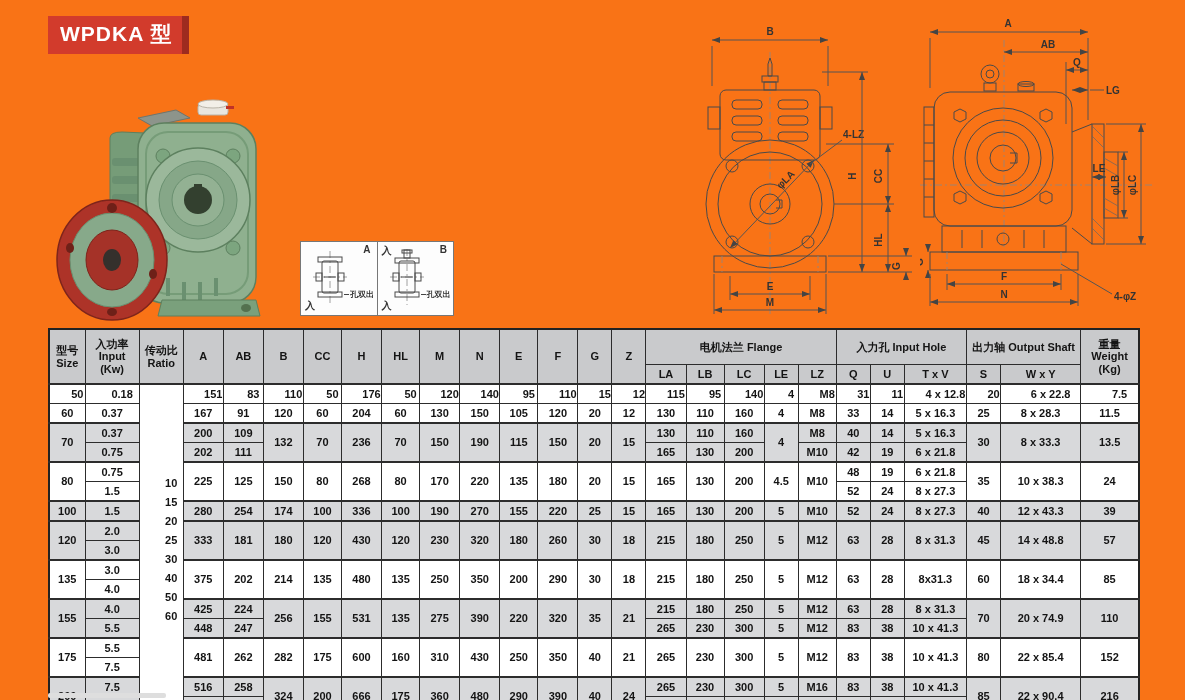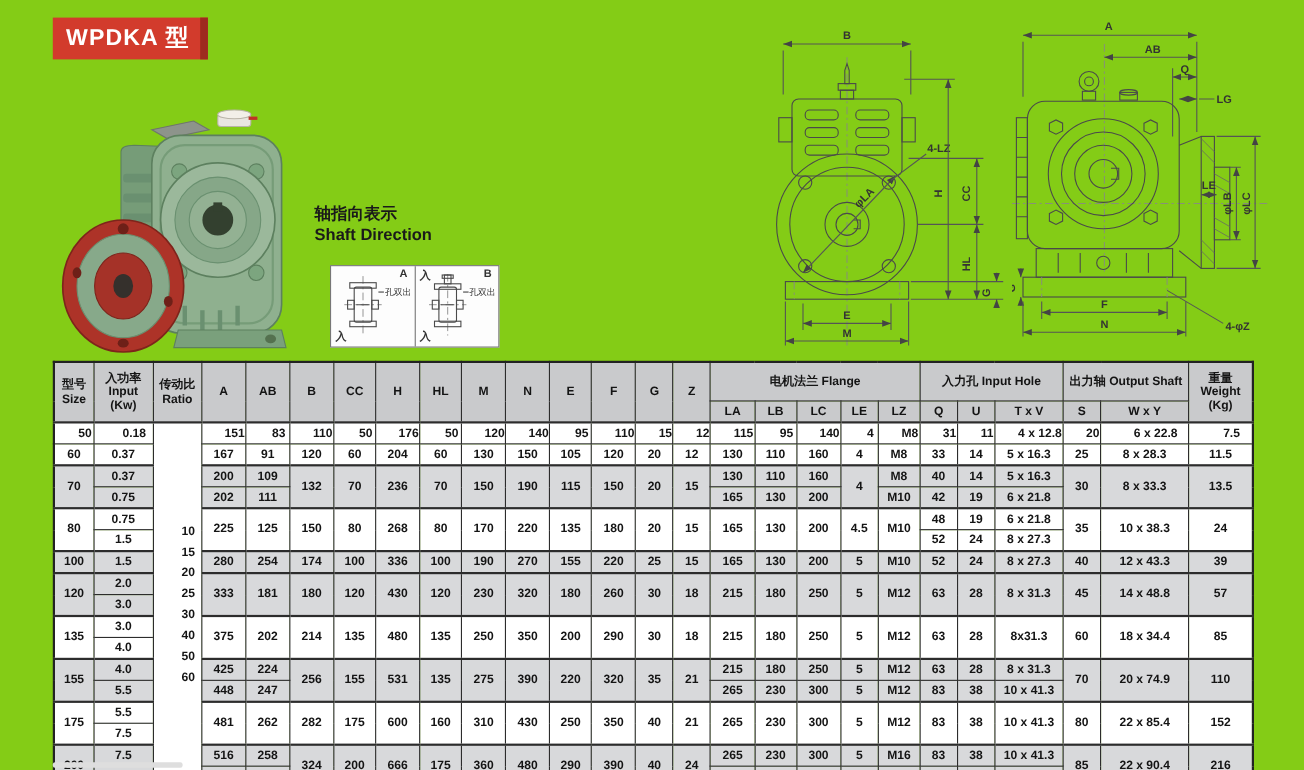--- a/index.html
+++ b/index.html
@@ -1,31 +1,31 @@
 <!DOCTYPE html>
 <html><head>
 <meta charset="utf-8">
 <style>
   html,body{margin:0;padding:0;background:#fff;}
-  .page{position:relative;width:1185px;height:700px;background:#84cc16;overflow:hidden;
+  .page{position:relative;width:1185px;height:700px;background:#f97316;overflow:hidden;
         font-family:"Liberation Sans","DejaVu Sans",sans-serif;color:#1a1a1a;}
 
   
   .badge{position:absolute;left:48px;top:16px;background:#d23b2c;color:#fff;
          font-size:21px;font-weight:bold;padding:4px 10px 6px 12px;letter-spacing:1px;
          border-right:7px solid #9e2b1f;}
 
   
   .sd-title{position:absolute;left:286px;top:186px;font-weight:bold;font-size:15px;line-height:1.25;}
   .sd-box{position:absolute;left:300px;top:241px;width:152px;height:73px;border:1px solid #777;
           display:flex;background:#fdfdfd;}
   .sd-panel{position:relative;width:50%;height:100%;}
   .sd-panel.first{border-right:1px solid #777;}
   .sd-corner{position:absolute;font-size:10px;font-weight:bold;color:#333;}
-  .sd-note{position:absolute;left:43px;top:18px;font-size:8px;font-weight:normal;color:#333;white-space:nowrap;text-align:center;}
+  .sd-note{position:absolute;left:43px;top:47px;font-size:8px;font-weight:bold;color:#333;white-space:nowrap;text-align:center;}
   .sd-note .dash{display:inline-block;width:5px;height:1px;background:#444;vertical-align:middle;margin-right:1px;}
 
   
   .draw{position:absolute;}
   .draw svg text{font-family:"Liberation Sans","DejaVu Sans",sans-serif;font-size:10px;font-weight:bold;fill:#333;}
   .ln{stroke:#4a4a4a;stroke-width:1;fill:none;}
   .dim{stroke:#555;stroke-width:1;fill:none;}
   .cl{stroke:#888;stroke-width:0.8;fill:none;stroke-dasharray:7 3 2 3;}
   .hatch{stroke:#666;stroke-width:0.7;}
 
@@ -88,24 +88,20 @@
       <ellipse cx="62" cy="172" rx="42" ry="47" fill="#87a98a" stroke="#6a9070"></ellipse>
       <ellipse cx="62" cy="172" rx="26" ry="30" fill="#a53228" stroke="#7e241b"></ellipse>
       <ellipse cx="62" cy="172" rx="9" ry="11" fill="#35302c"></ellipse>
       <ellipse cx="62" cy="120" rx="5" ry="5" fill="#6e2018"></ellipse>
       <ellipse cx="20" cy="160" rx="4" ry="5" fill="#6e2018"></ellipse>
       <ellipse cx="62" cy="224" rx="5" ry="4" fill="#6e2018"></ellipse>
       <ellipse cx="103" cy="186" rx="4" ry="5" fill="#6e2018"></ellipse>
     </svg>
   </div>
 
-  <div class="sd-title">
-    <div>轴指向表示</div>
-    <div>Shaft Direction</div>
-  </div>
 
   <div class="sd-box">
     <div class="sd-panel first">
       <svg width="40" height="58" viewBox="0 0 40 58" style="position:absolute;left:9px;top:7px;">
         <path class="cl" d="M20,2 V56"></path>
           <path class="cl" d="M3,28 H37"></path>
         <rect class="ln" x="12" y="12" width="16" height="32" rx="2"></rect>
         <rect class="ln" x="8" y="8" width="24" height="5"></rect>
         <rect class="ln" x="8" y="43" width="24" height="5"></rect>
         <rect class="ln" x="6" y="24" width="6" height="8"></rect>

